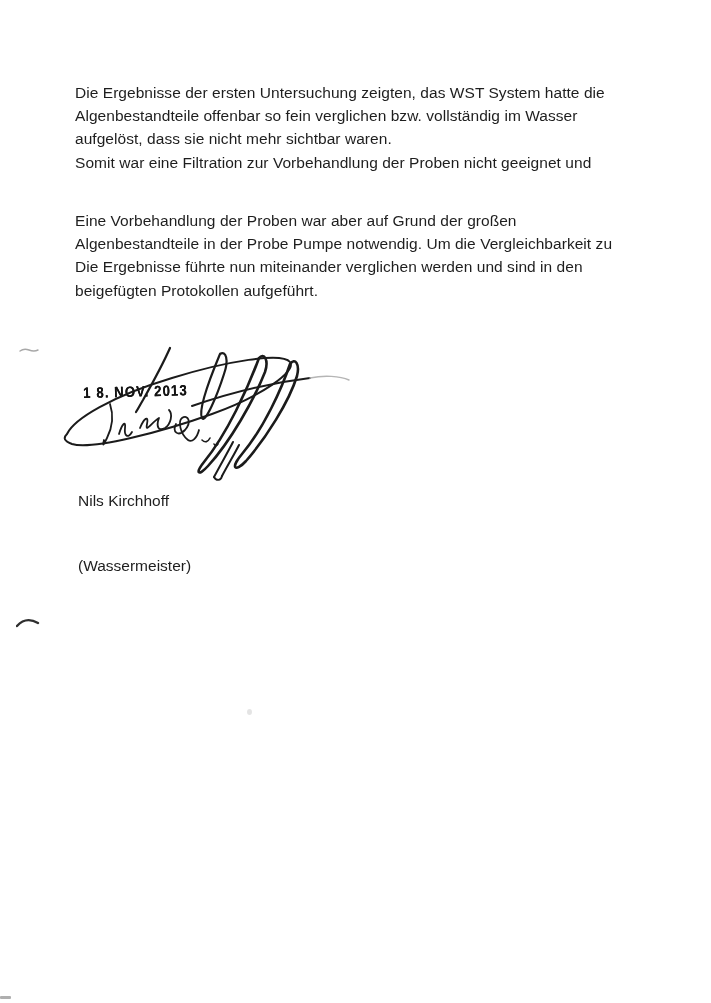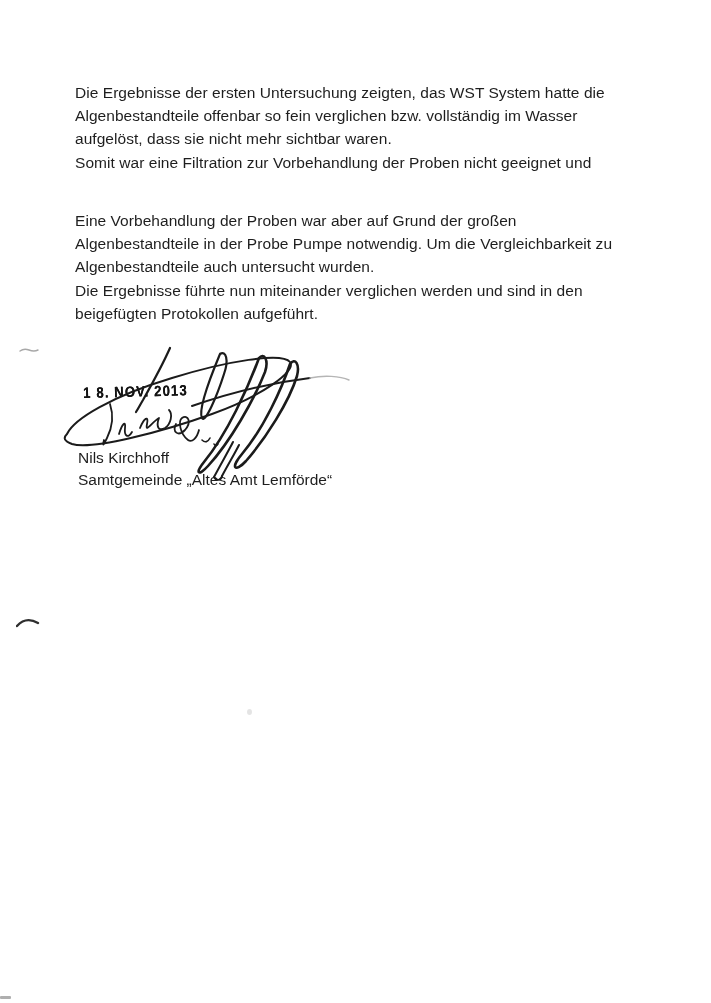--- a/index.html
+++ b/index.html
@@ -16,21 +16,21 @@
   }
   .para { position:absolute; left:75px; white-space:nowrap; }
   .para .line {
     font-size:15.5px; line-height:23.2px; height:23.2px;
     letter-spacing:0.05px; color:var(--ink,#1e1e1e);
   }
   .para1 { top:81px; }
   .para2 { top:203px;margin-top:6px; }
   .sig-block { position:absolute; left:78px; top:447px; white-space:nowrap; }
   .sig-block .line {
-    font-size:15.5px; line-height:22px; height:22px; color:var(--ink,#1e1e1e);
+    font-size:15.5px; line-height:22px; height:22px; color:var(--ink,#1e1e1e);margin-top:43px;
   }
   .stamp {
     position:absolute; left:83px; top:384px;
     font-weight:700; font-size:15px; letter-spacing:1.2px;
     transform:rotate(-1.5deg) scaleX(0.88); transform-origin:left top;
     color:var(--stamp,#141414); white-space:nowrap;
     text-shadow:0 0 0.4px #141414;
   }
   .signature-svg { position:absolute; left:52px; top:344px; }
   .mark { position:absolute; }
@@ -51,21 +51,20 @@
   <div class="para para1">
     <div class="line">Die Ergebnisse der ersten Untersuchung zeigten, das WST System hatte die</div>
     <div class="line">Algenbestandteile offenbar so fein verglichen bzw. vollständig im Wasser</div>
     <div class="line">aufgelöst, dass sie nicht mehr sichtbar waren.</div>
     <div class="line">Somit war eine Filtration zur Vorbehandlung der Proben nicht geeignet und</div>
   </div>
 
   <div class="para para2">
     <div class="line">Eine Vorbehandlung der Proben war aber auf Grund der großen</div>
     <div class="line">Algenbestandteile in der Probe Pumpe notwendig. Um die Vergleichbarkeit zu</div>
-    <div class="line">Algenbestandteile auch untersucht wurden.</div>
     <div class="line">Die Ergebnisse führte nun miteinander verglichen werden und sind in den</div>
     <div class="line">beigefügten Protokollen aufgeführt.</div>
   </div>
 
   <div class="stamp">1 8. NOV. 2013</div>
 
   <svg class="signature-svg" width="305" height="140" viewBox="0 0 305 140" fill="none" stroke="#1b1b1b" stroke-width="2.2" stroke-linecap="round" stroke-linejoin="round">
     <path d="M118,4 C110,22 100,40 91,56 C88,61 86,65 84,68"></path>
     <path d="M15,90 C22,75 60,52 120,34 C175,17 230,8 238,18 C245,27 210,52 160,70 C110,88 40,106 20,100 C12,97 11,94 15,90" stroke-width="2"></path>
     <path d="M168,10 C158,34 146,66 150,74 C153,80 165,52 172,30 C177,16 174,6 168,10"></path>
@@ -79,21 +78,21 @@
     <path d="M124,80 C120,88 126,93 133,86 C140,78 136,70 130,74 C126,77 128,90 136,96 C140,99 145,94 147,86" stroke-width="1.8"></path>
     <path d="M150,96 C153,99 156,98 158,94" stroke-width="1.6"></path>
     <path d="M162,100 C163,102 165,102 166,100" stroke-width="1.6"></path>
     <path d="M162,133 C170,118 177,106 181,98" stroke-width="2"></path>
     <path d="M170,132 C177,119 183,109 187,101" stroke-width="2"></path>
     <path d="M162,133 C164,137 169,137 170,132" stroke-width="1.8"></path>
   </svg>
 
   <div class="sig-block">
     <div class="line">Nils Kirchhoff</div>
-    <div class="line">Samtgemeinde „Altes Amt Lemförde“</div>
+    <div class="line">(Wassermeister)</div>
   </div>
 
   <svg class="mark" style="left:19px; top:347px;" width="20" height="7" viewBox="0 0 20 7" fill="none">
     <path d="M1,4 Q5,1 10,3 T19,3" stroke="#a8a8a8" stroke-width="1.4" stroke-linecap="round"></path>
   </svg>
 
   <svg class="mark" style="left:16px; top:616px;" width="26" height="12" viewBox="0 0 26 12" fill="none">
     <path d="M1,10 Q10,0 22,7" stroke="#2e2e2e" stroke-width="2.4" stroke-linecap="round"></path>
   </svg>
 

